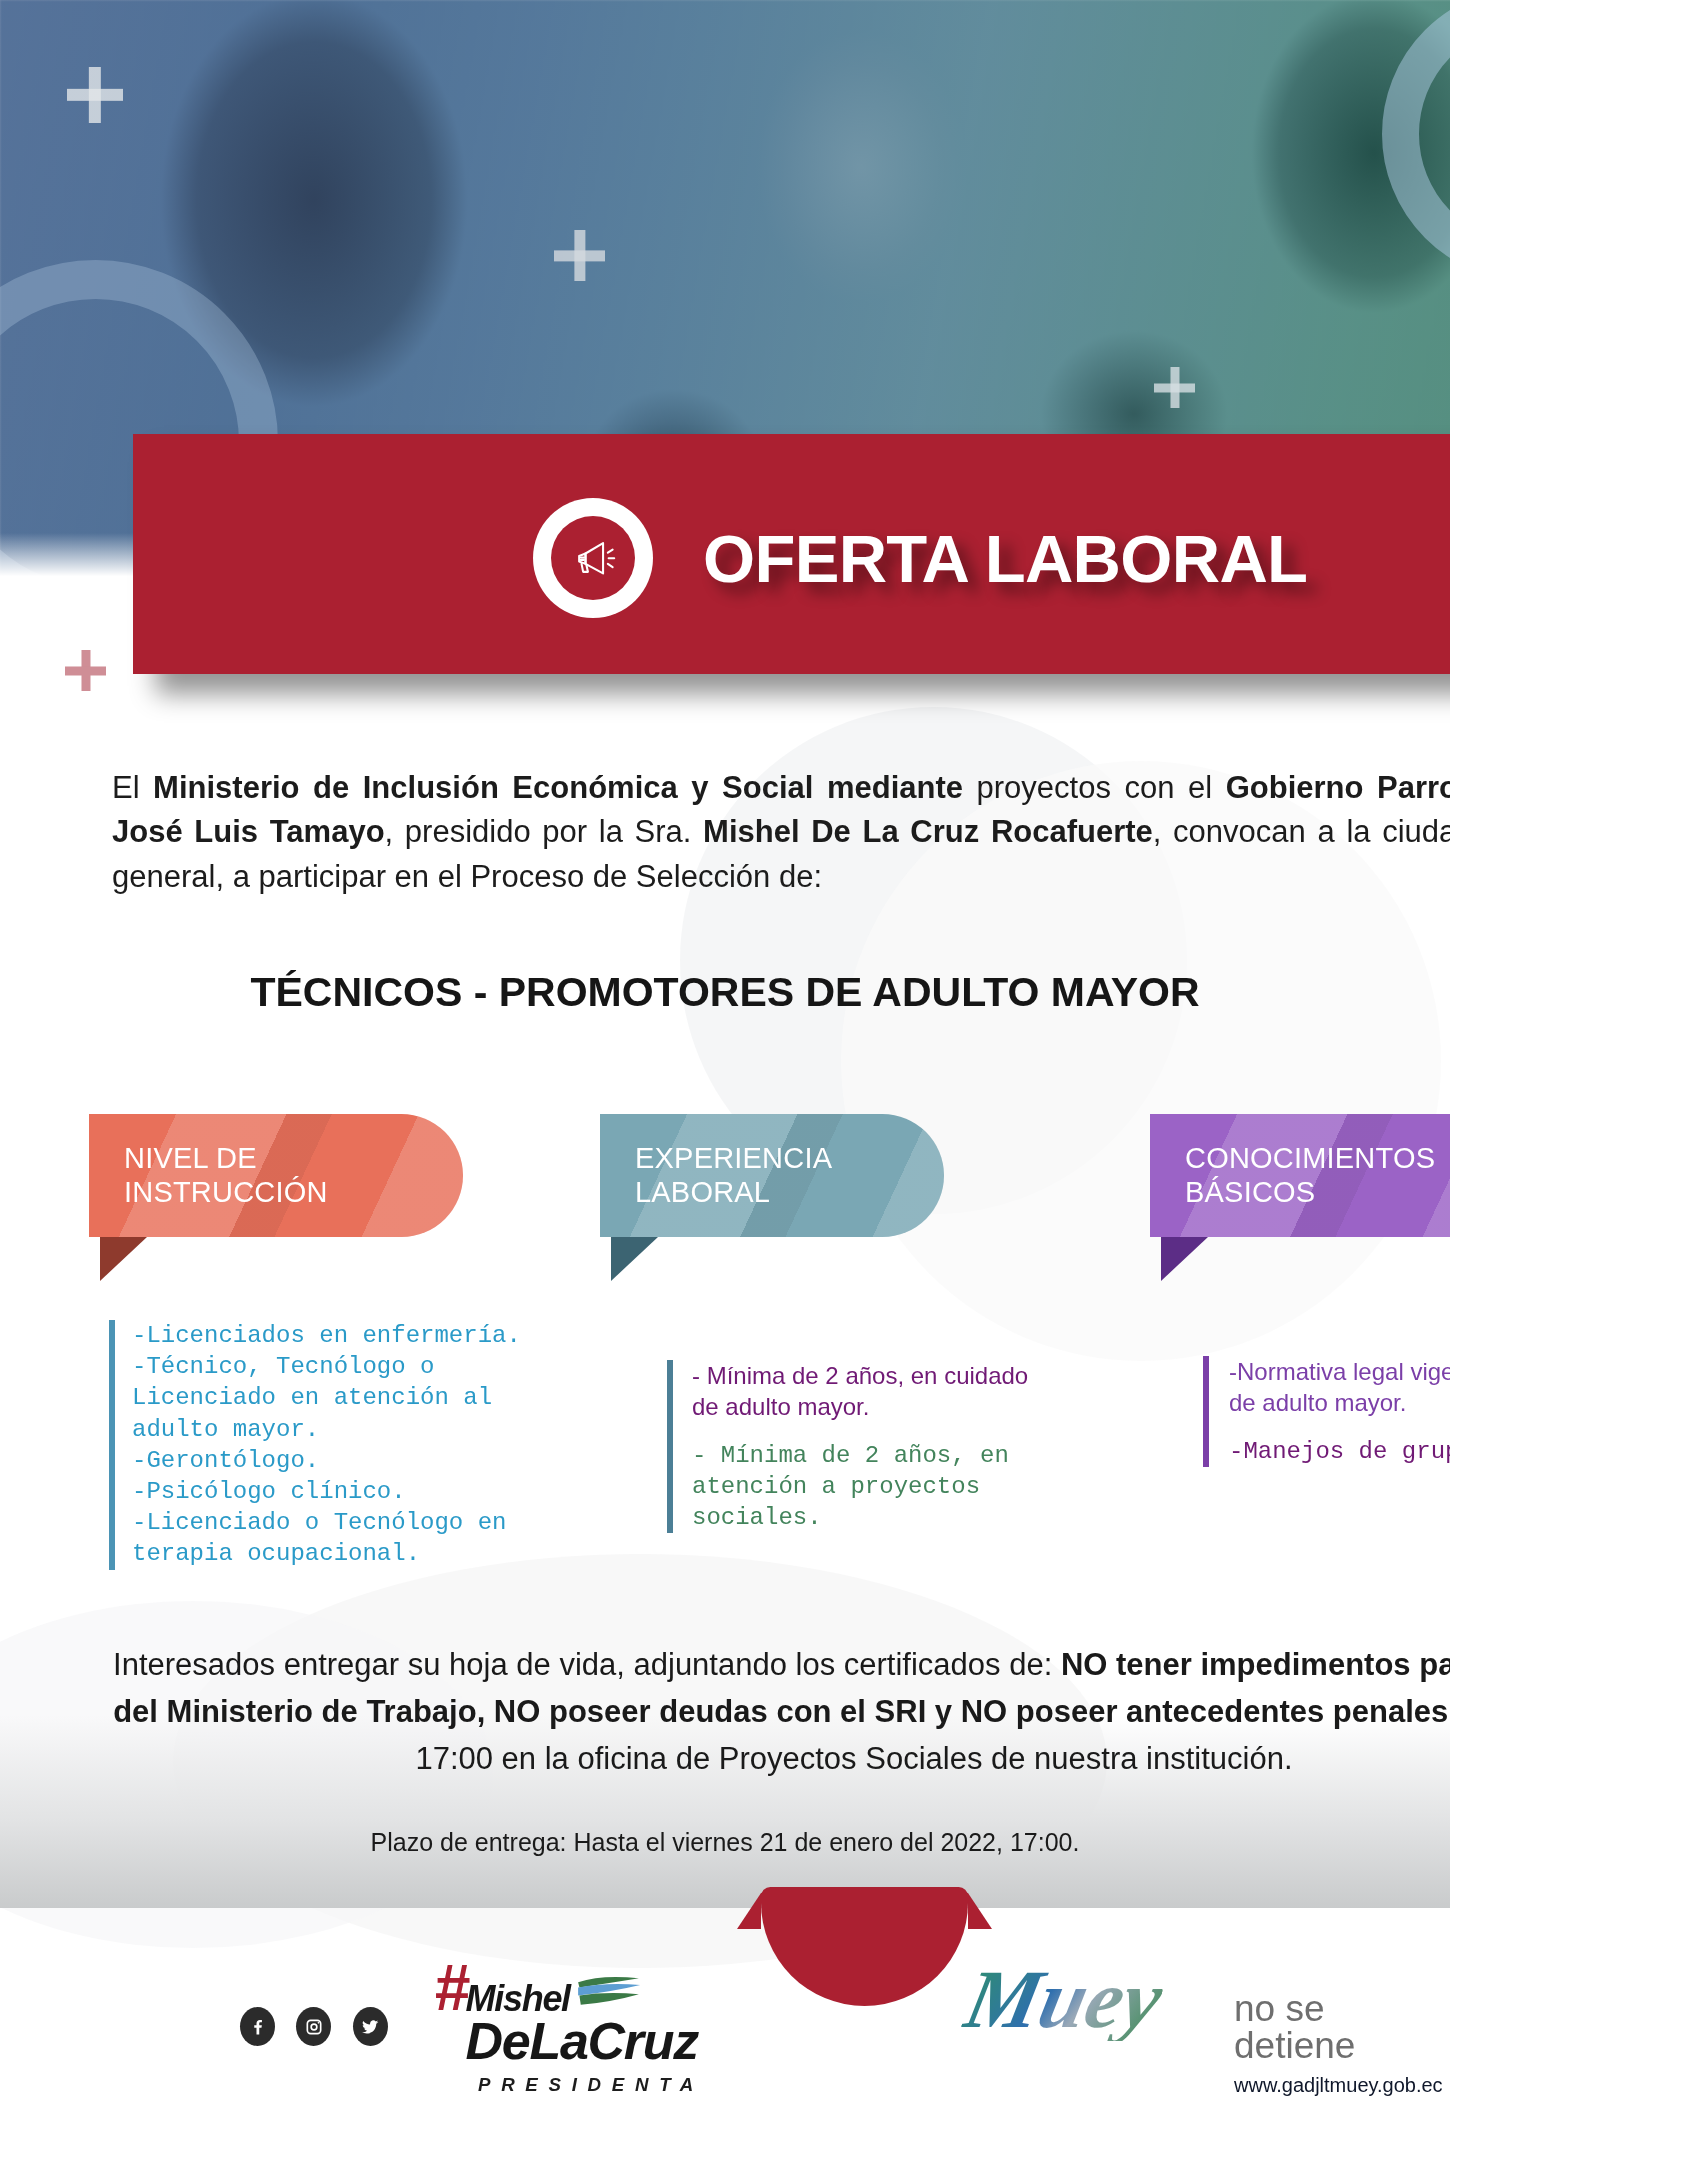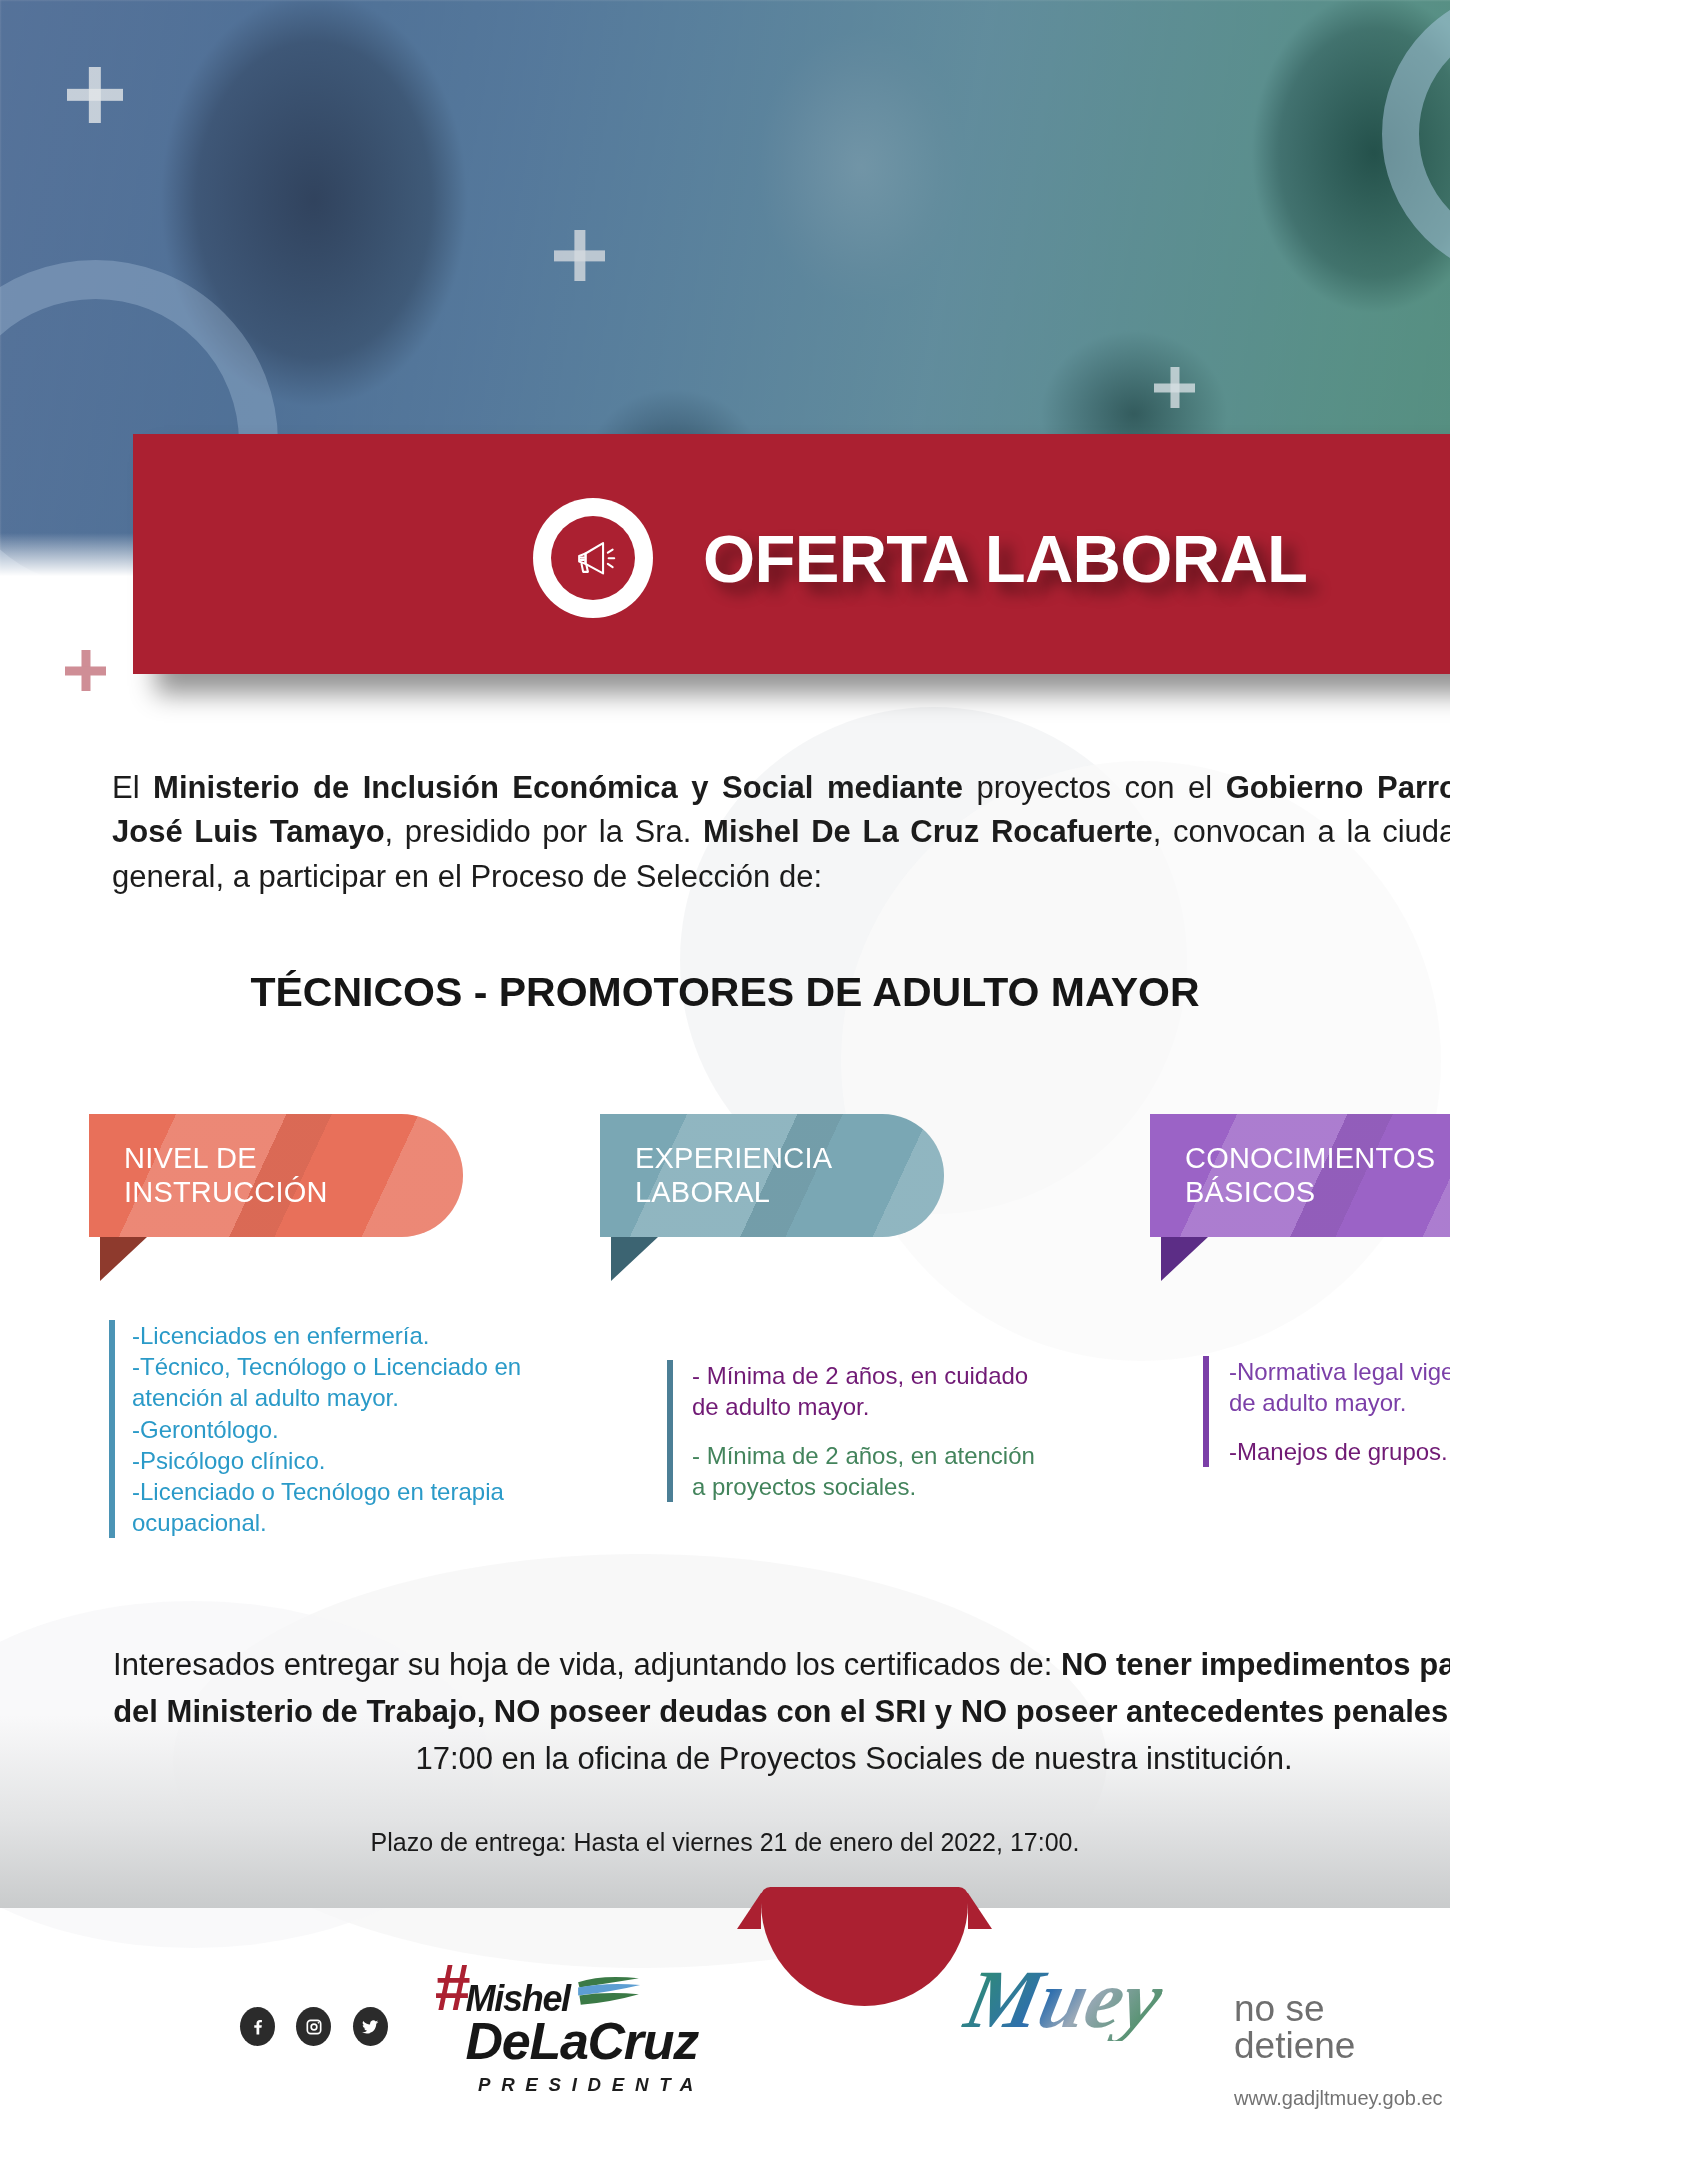--- a/index.html
+++ b/index.html
@@ -107,21 +107,21 @@
   .col3 .bar{background:#7b3fa8;left:53px;}
   .col1 .body{padding-left:43px;}
   .col2 .body{padding-left:92px;margin-top:79px;}
   .col3 .body{padding-left:79px;margin-top:75px;}
 
   .body p{margin:0 0 17.3px 0;font-size:24px;line-height:1.3;
     font-family:"Liberation Sans",sans-serif;}
   .col1 .body p{color:#2a9ac8;}
   .col2 .body p{color:#43845c;}
   .col3 .body p{color:#7b3fa8;}
-  .body p.tight{margin-bottom:0;}
+  .body p.tight{margin-bottom:0;font-family:Liberation Mono, monospace;}
 
   
   .outro{position:absolute;left:100px;top:1641px;width:1508px;text-align:center;
     font-size:31px;line-height:1.52;color:#1a1a1a;
     font-family:"Liberation Sans Narrow","Liberation Sans",sans-serif;}
   .deadline{position:absolute;left:0;right:0;top:1828px;text-align:center;
     font-size:25px;color:#1a1a1a;
     font-family:"Liberation Sans Narrow","Liberation Sans",sans-serif;}
 
   
@@ -156,21 +156,21 @@
 
   .muey{position:absolute;left:967px;top:2.7px;}
   .muey-word{font-size:83px;font-style:italic;line-height:1;
     font-family:"Liberation Serif",serif;font-weight:bold;
     background:linear-gradient(120deg,#2f8f6e 0%,#2f6fae 42%,#9aa9b8 60%,#3f8a58 100%);
     -webkit-background-clip:text;background-clip:text;color:transparent;
     transform:skewX(-12deg);display:inline-block;}
   .muey-right{position:absolute;left:267px;top:32px;}
   .muey-slogan{font-size:37px;color:#6f6f6f;line-height:1;
     font-family:"Liberation Sans",sans-serif;}
-  .muey-url{font-size:20px;color:#737373;margin-top:23px;text-align:right;
+  .muey-url{font-size:20px;color:#0f172a;margin-top:10px;text-align:right;
     font-family:"Liberation Sans",sans-serif;}
 </style>
 </head>
 <body>
 
 <div class="poster">
 
   <div class="hero">
     <div class="hero-photo"></div>
     <div class="hero-tint"></div>

